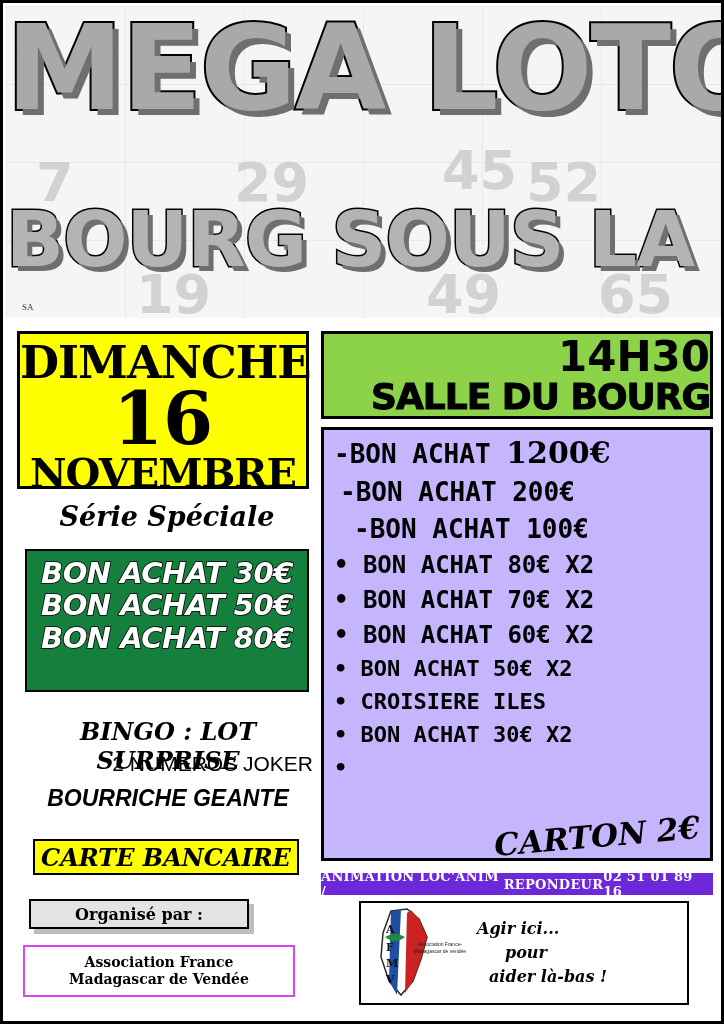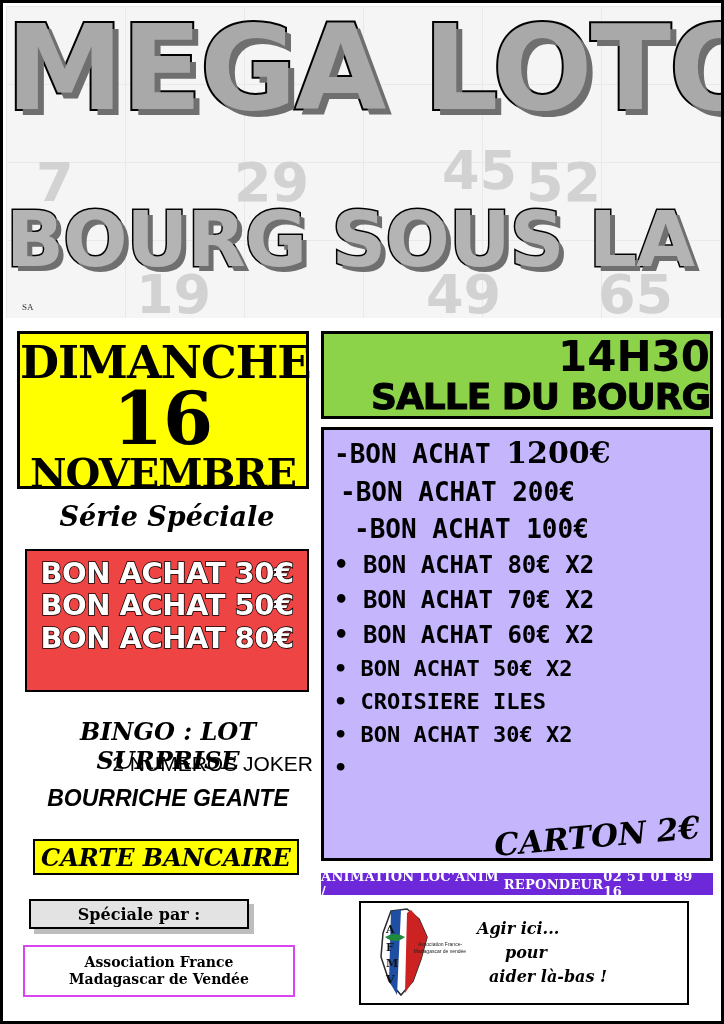--- a/index.html
+++ b/index.html
@@ -140,22 +140,23 @@
   }
 
   
   .serie-title{
     position:absolute;left:44px;top:498px;width:240px;text-align:center;
     font-family:"DejaVu Serif", serif;font-weight:bold;font-style:italic;
     font-size:27px;color:#000;
   }
   .special-box{
     position:absolute;left:22px;top:546px;width:284px;height:143px;
-    background:#ef4444;border:2px solid #000;box-sizing:border-box;
+    background:#15803d;border:2px solid #000;box-sizing:border-box;
     padding-top:6px;
+    font-style:italic;
   }
   .special-line{
     font-family:"DejaVu Sans", sans-serif;font-weight:bold;
     font-size:29px;line-height:1.12;
     color:#ffffff;
     -webkit-text-stroke:1.6px #000;
     paint-order:stroke fill;
     text-align:center;
     letter-spacing:-0.5px;
   }
@@ -325,21 +326,21 @@
 
   <div class="bingo">BINGO :  LOT SURPRISE</div>
   <div class="joker">2 NUMEROS JOKER</div>
   <div class="bourriche">BOURRICHE GEANTE</div>
 
   <div class="cb-box">
     <span class="cb-text">CARTE BANCAIRE</span>
   </div>
 
   <div class="org-box">
-    <span class="org-text">Spéciale par :</span>
+    <span class="org-text">Organisé par :</span>
   </div>
   <div class="assoc-box">
     <span class="assoc-text">Association France</span>
     <span class="assoc-text">Madagascar de Vendée</span>
   </div>
 
   <div class="logo-box">
     <div class="logo-mark">
       <svg width="110" height="100" viewBox="0 0 110 100" aria-hidden="true">
         <path d="M30 8 L46 6 L58 16 L66 34 L60 56 L52 78 L40 92 L28 78 L20 54 L22 30 Z" fill="#ffffff" stroke="#2b2b2b" stroke-width="1.5"></path>

